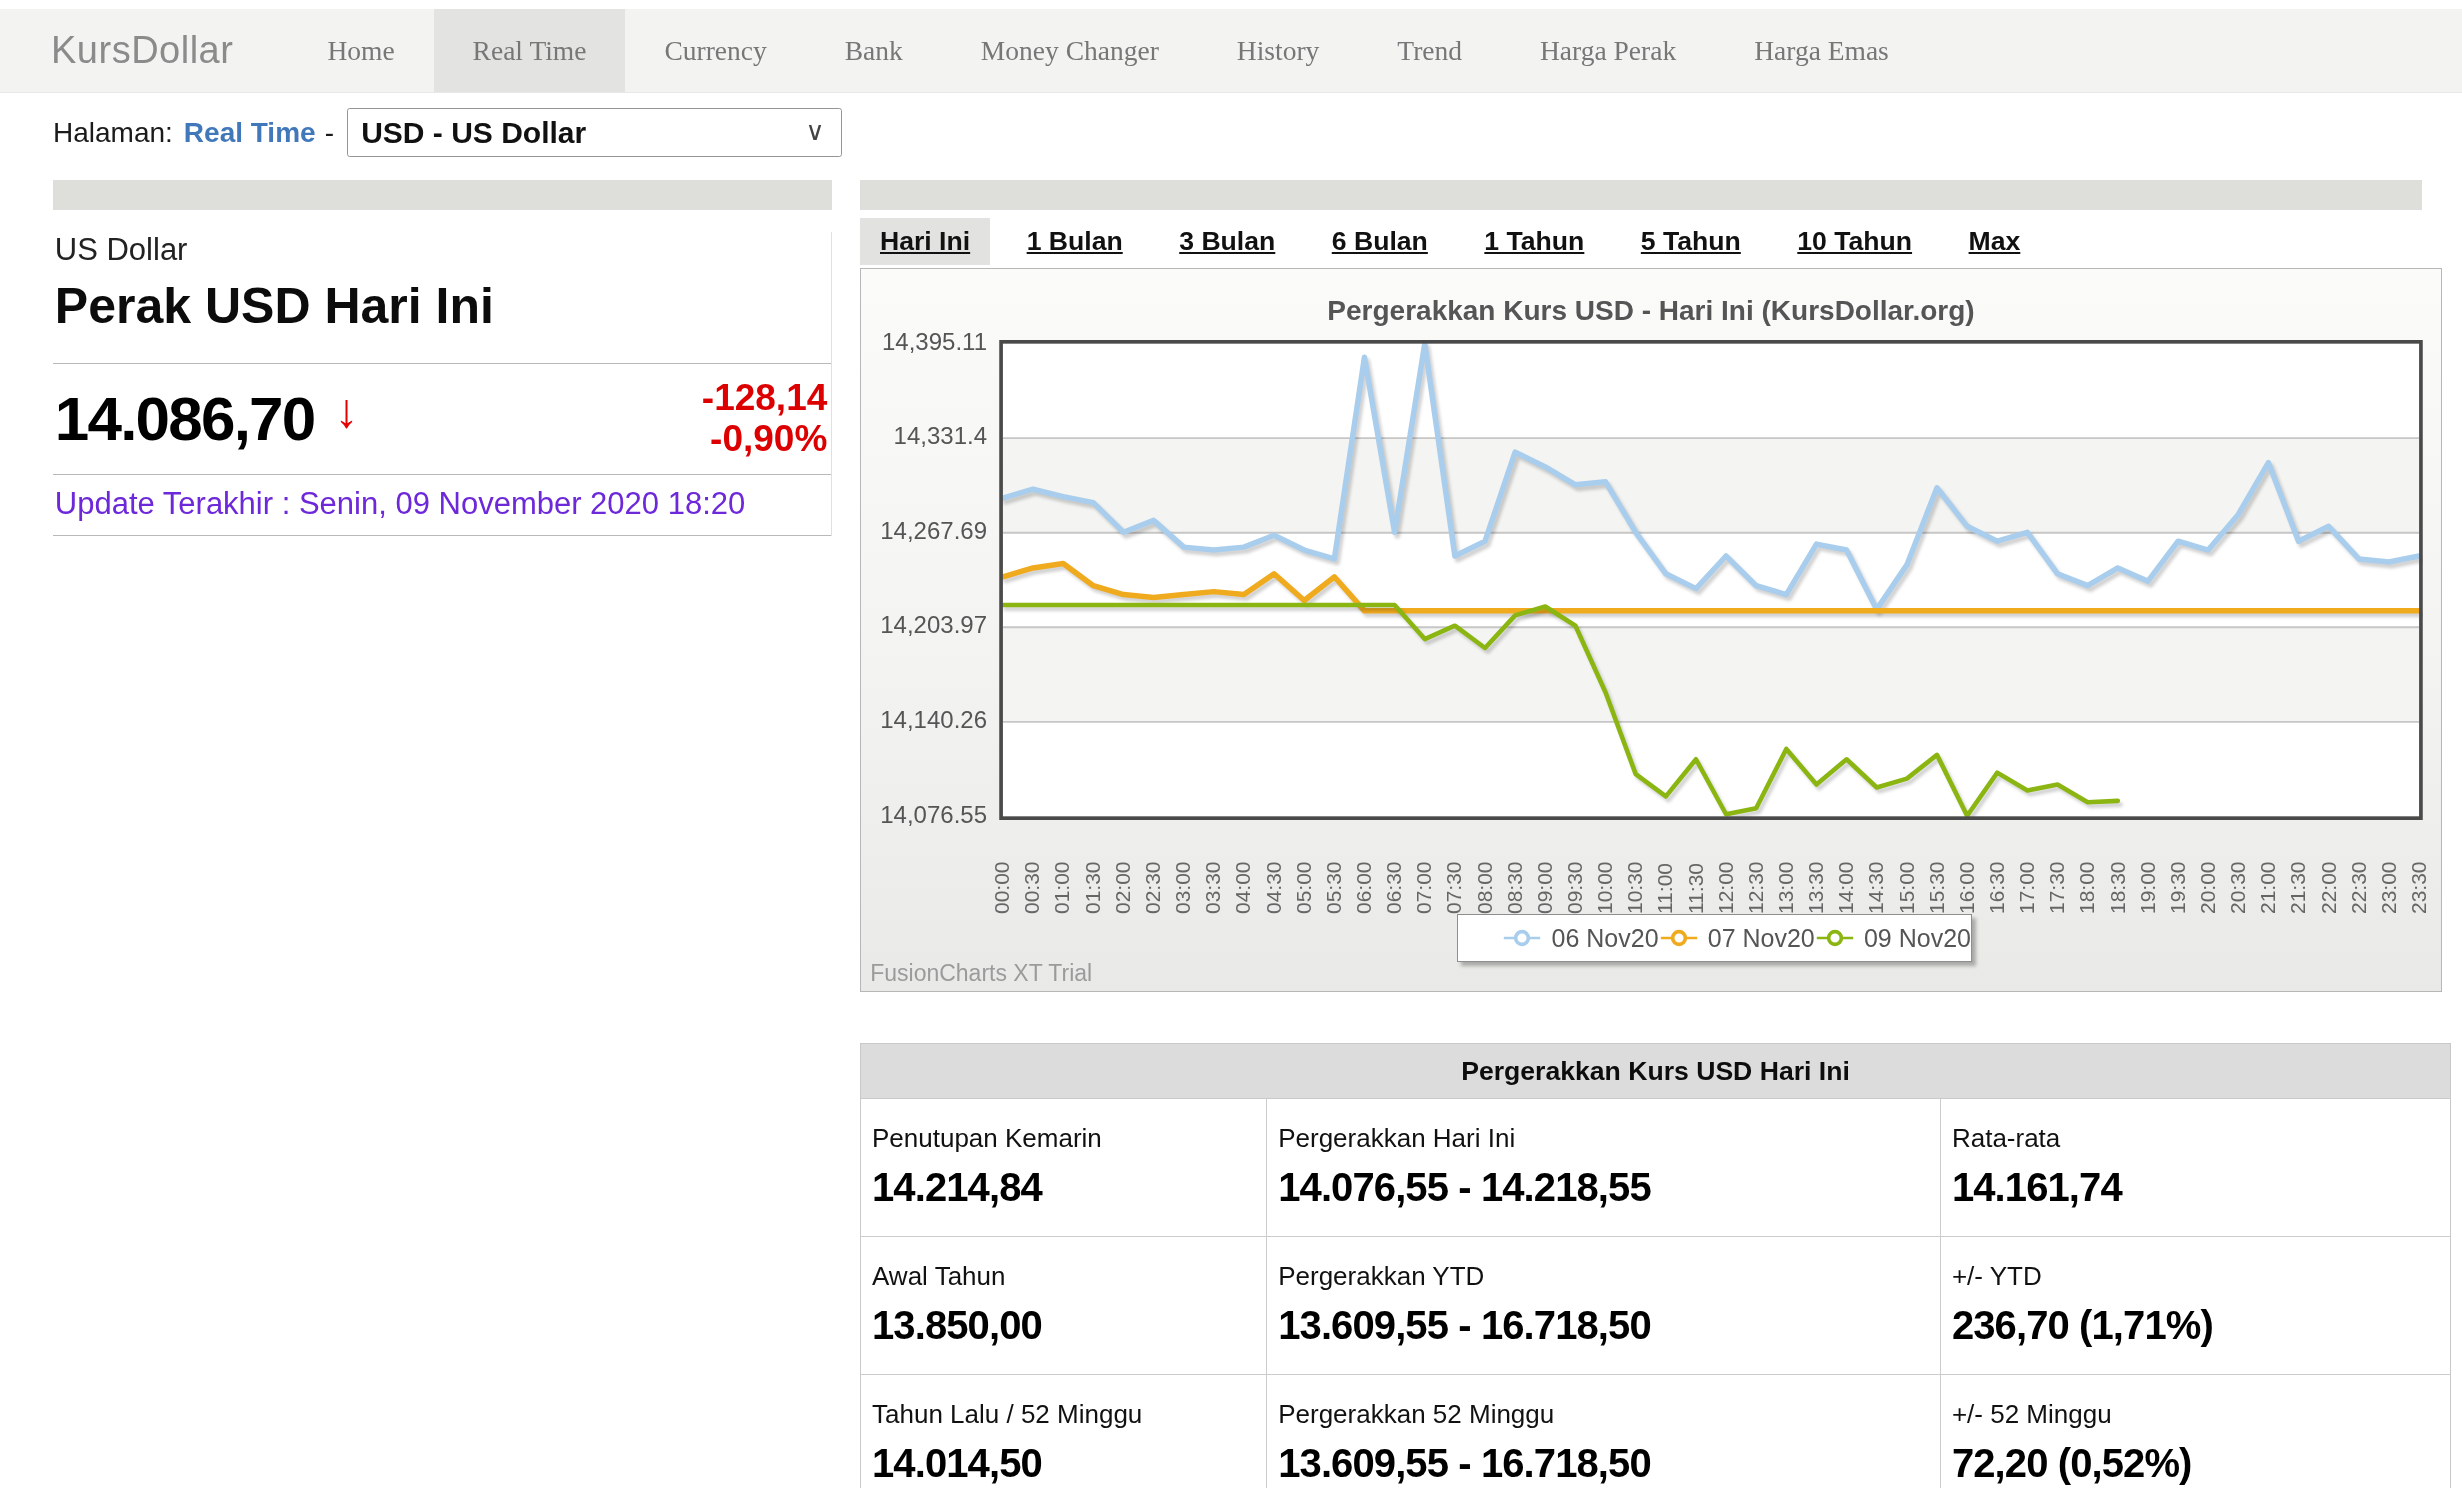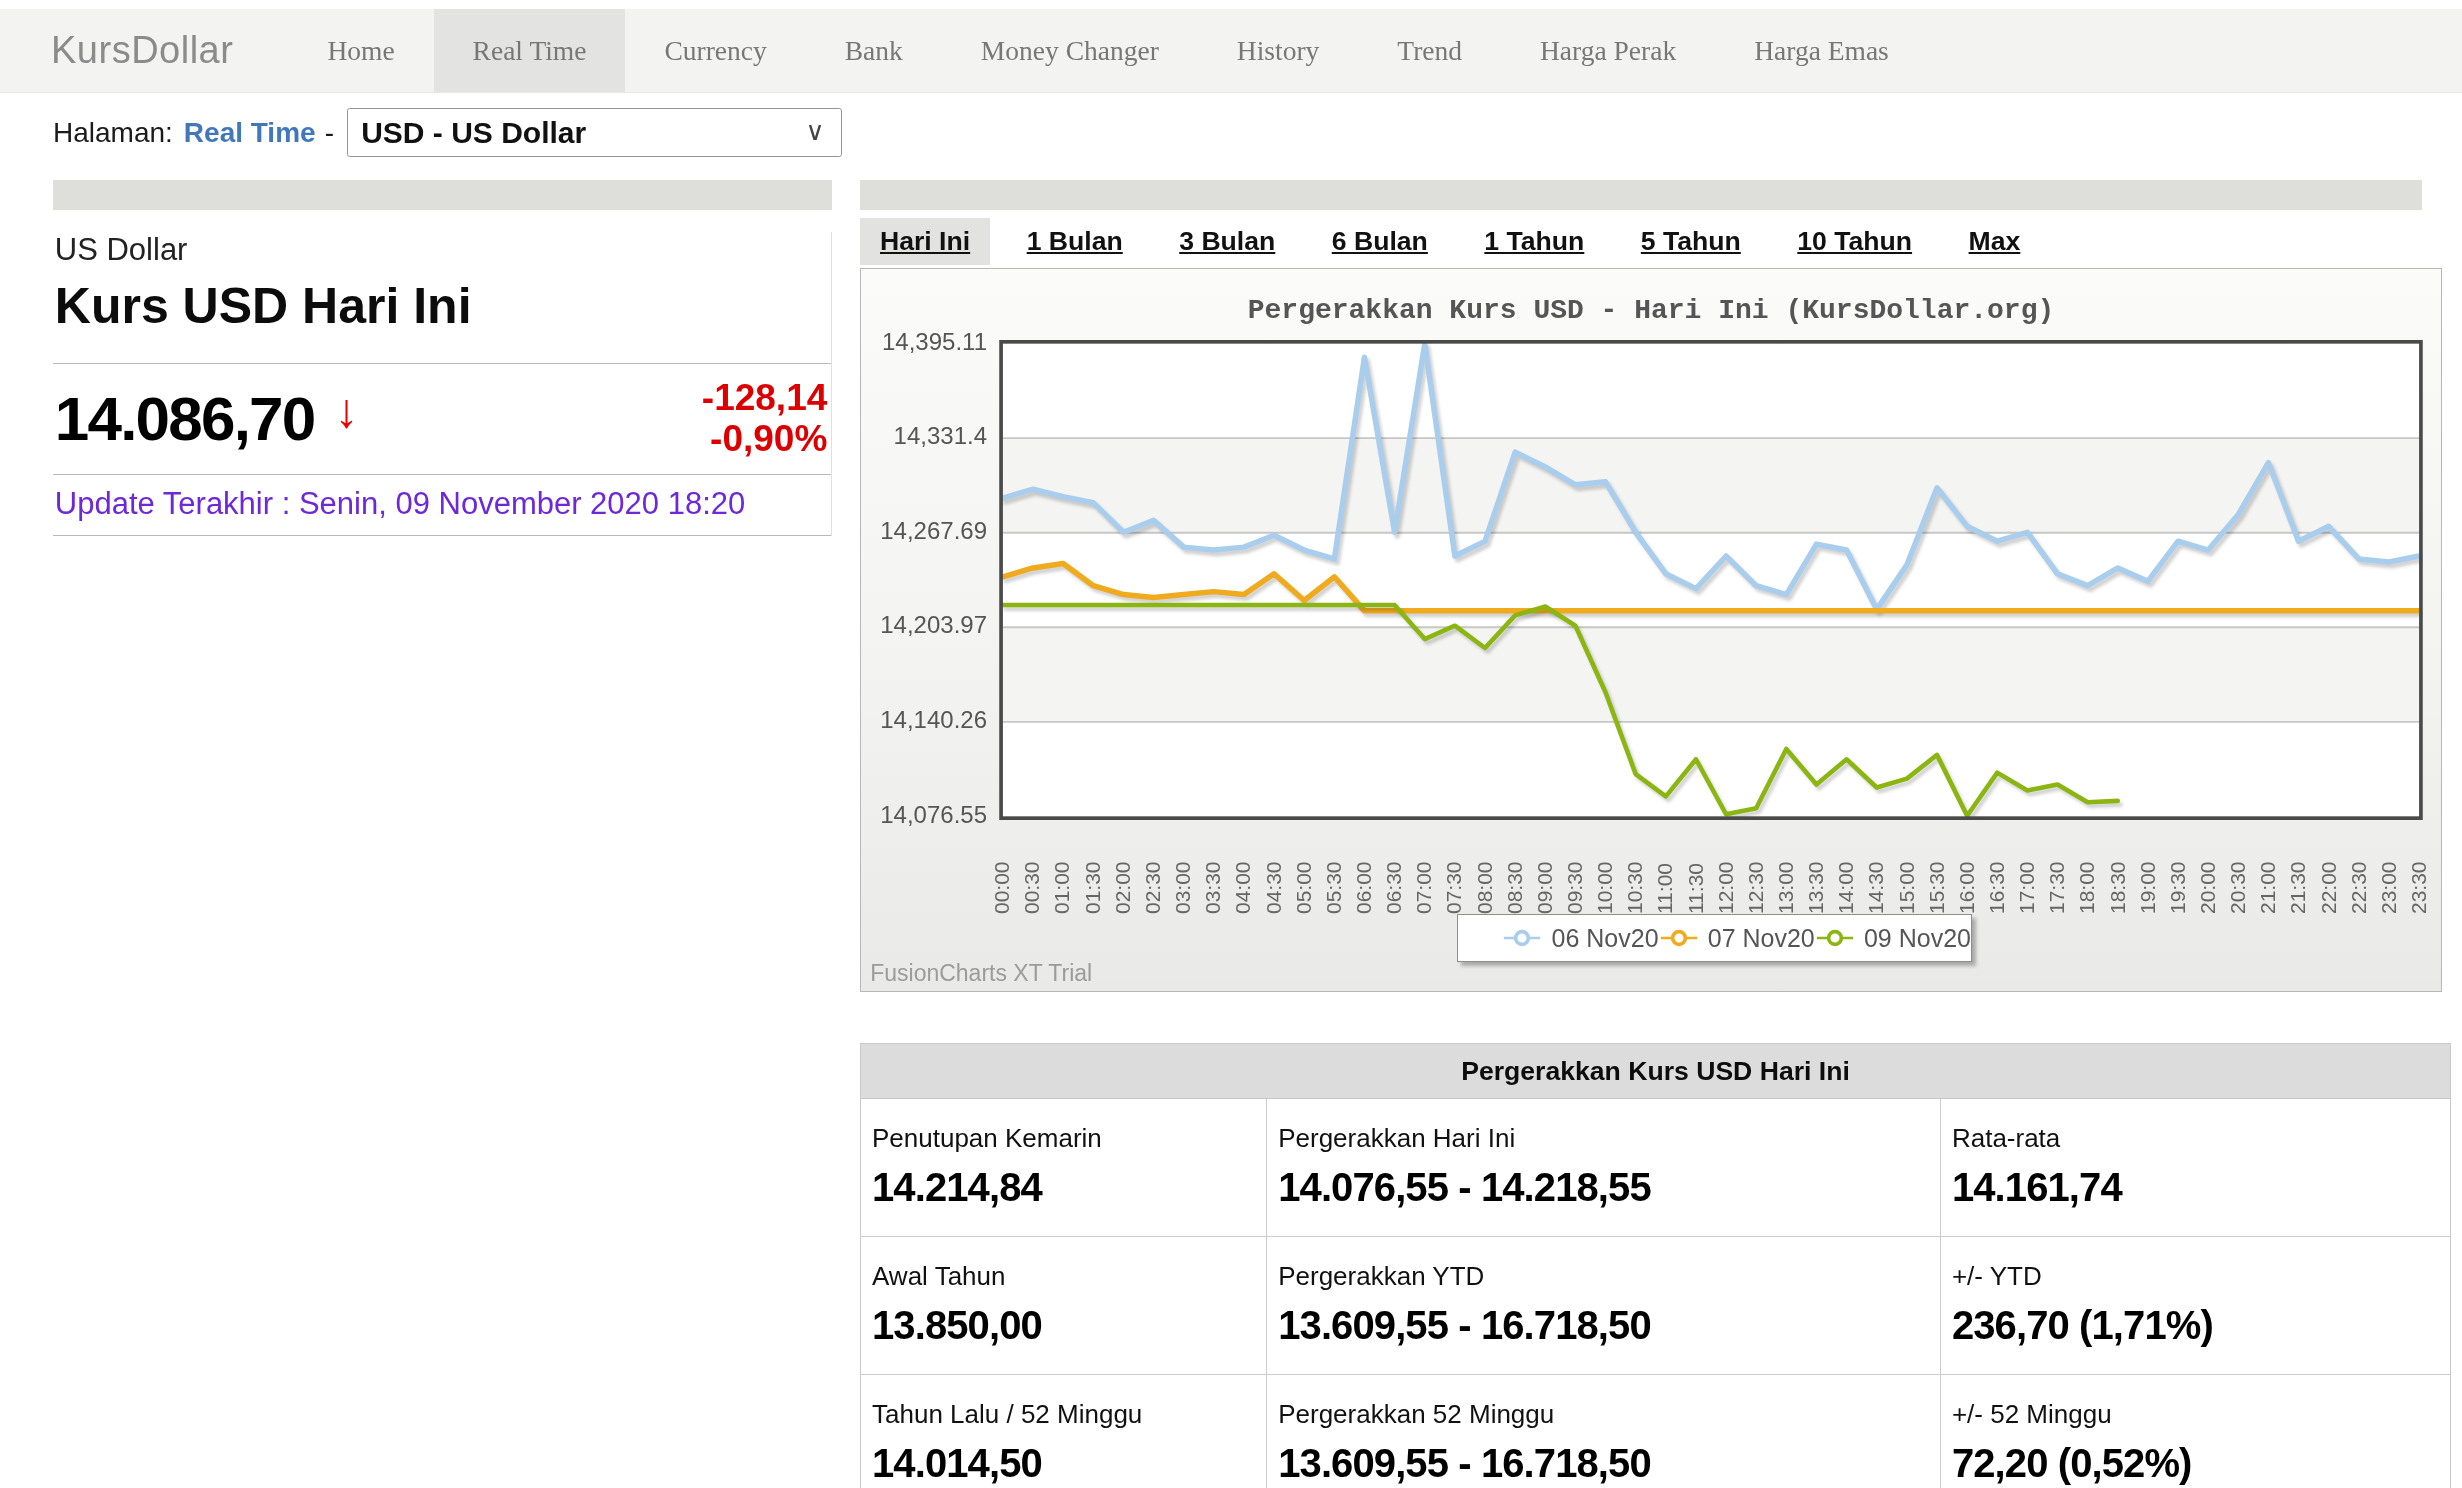--- a/index.html
+++ b/index.html
@@ -41,21 +41,21 @@
   
   #right-strip { position:absolute; left:860px; top:180px; width:1562px; height:30px; background:#dededa; }
   #tabs { position:absolute; left:860px; top:218px; display:flex; align-items:center; }
   .tab { font-size:26.6px; font-weight:bold; color:#111; text-decoration:underline; padding:8.2px 20px; margin-right:16.5px;
          cursor:pointer; white-space:nowrap; }
   .tab.active { background:#e2e2e0; }
 
   
   #chart-box { position:absolute; left:860px; top:268px; width:1582px; height:724px; border:0.9px solid #b7b7b7;
          background:linear-gradient(180deg,#fbfbfa 0%,#f3f3f1 55%,#e9e9e7 100%); }
-  .chart-title { position:absolute; left:0; top:26px; width:100%; text-align:center; font-size:28px; font-weight:bold; color:#555;font-family:Liberation Mono, monospace; }
+  .chart-title { position:absolute; left:0; top:26px; width:100%; text-align:center; font-size:28px; font-weight:bold; color:#555; }
   #plot-svg { position:absolute; left:138px; top:71px; }
   .series { stroke-linejoin:round; stroke-linecap:round; fill:none; filter:drop-shadow(3px 4px 2px rgba(0,0,0,0.18)); }
   .ylabel { position:absolute; left:0; width:126px; text-align:right; font-size:24px; color:#555; }
   .xlabel { position:absolute; top:553px; height:92px; font-size:21px; color:#666; writing-mode:vertical-rl;
          transform:rotate(180deg); white-space:nowrap; }
   #legend { position:absolute; left:596px; top:645px; width:515px; height:48px; background:#fff;
          border:1.8px solid #8e8e8e; box-shadow:3.7px 3.7px 3.7px rgba(0,0,0,0.28);
          display:flex; align-items:center; justify-content:flex-end; }
   .leg-item { display:flex; align-items:center; font-size:25px; color:#555; cursor:pointer; }
   .leg-item svg { margin-right:9.2px; }
@@ -99,21 +99,21 @@
     <span class="select-wrap">
       <select aria-label="currency"><option>USD - US Dollar</option></select>
       <span class="chevron">∨</span>
     </span>
   </div>
 
   <div id="left-col">
     <div class="col-strip"></div>
     <div id="quote-panel">
       <div class="q-curr">US Dollar</div>
-      <div class="q-title">Kurs USD Hari Ini</div>
+      <div class="q-title">Perak USD Hari Ini</div>
       <div class="hline"></div>
       <div class="q-rate-row">
         <div class="q-rate-left">
           <span class="q-rate">14.086,70</span>
           <span class="q-arrow">↓</span>
         </div>
         <div class="q-change">
           <div>-128,14</div>
           <div>-0,90%</div>
         </div>

